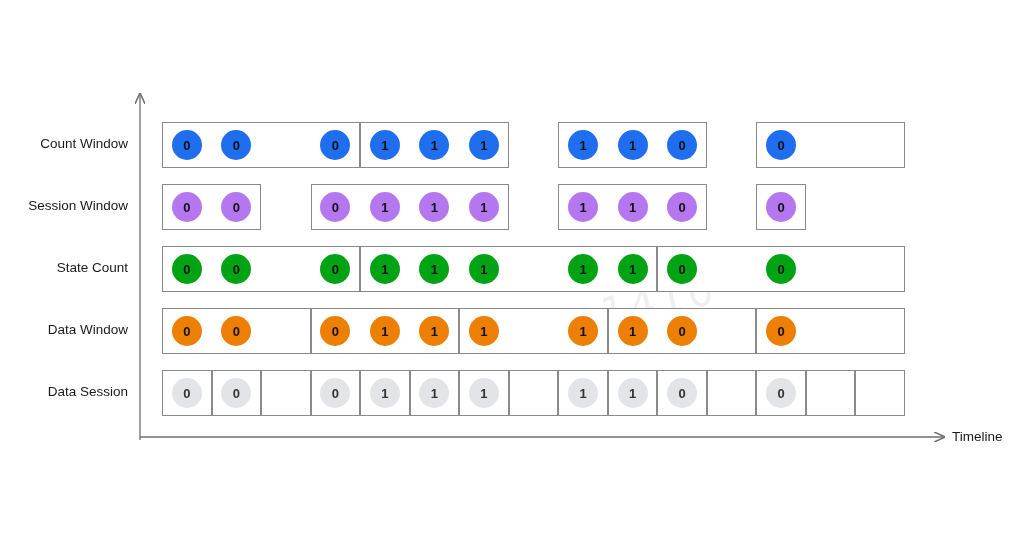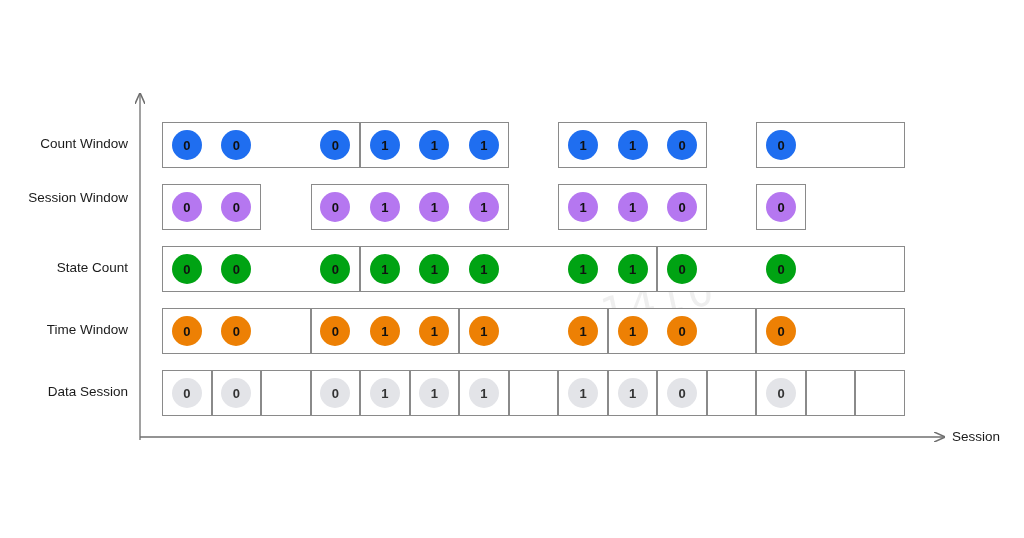--- a/index.html
+++ b/index.html
@@ -97,27 +97,27 @@
   <svg class="axis-svg" viewBox="0 0 1024 538">
     <defs>
       <marker id="arrowhead" markerWidth="9" markerHeight="8" refX="8" refY="4" orient="auto">
         <path d="M0,0 L9,4 L0,8" fill="none" stroke="#6f6f6f" stroke-width="1.2"></path>
       </marker>
     </defs>
     <line x1="140" y1="440" x2="140" y2="94" stroke="#6f6f6f" stroke-width="1.3" marker-end="url(#arrowhead)"></line>
     <line x1="140" y1="437" x2="944" y2="437" stroke="#6f6f6f" stroke-width="1.3" marker-end="url(#arrowhead)"></line>
   </svg>
 
-  <div class="timeline-label">Session</div>
+  <div class="timeline-label">Timeline</div>
 
   <div class="label-col">
       <div class="row-label" style="top: 136px;">Count Window</div>
-      <div class="row-label" style="top: 190px;">Session Window</div>
+      <div class="row-label" style="top: 198px;">Session Window</div>
       <div class="row-label" style="top: 260px;">State Count</div>
-      <div class="row-label" style="top: 322px;">Time Window</div>
+      <div class="row-label" style="top: 322px;">Data Window</div>
       <div class="row-label" style="top: 384px;">Data Session</div>
     </div>
 
   <div id="rows-host">
       <div class="wbox" style="left: 162px; top: 122px; width: 198.12px; height: 46px;"></div>
       <div class="wbox" style="left: 360.12px; top: 122px; width: 148.59px; height: 46px;"></div>
       <div class="wbox" style="left: 558.24px; top: 122px; width: 148.59px; height: 46px;"></div>
       <div class="wbox" style="left: 756.36px; top: 122px; width: 148.59px; height: 46px;"></div>
       <div class="token t-blue" style="left: 171.765px; top: 130px;">0</div>
       <div class="token t-blue" style="left: 221.295px; top: 130px;">0</div>

